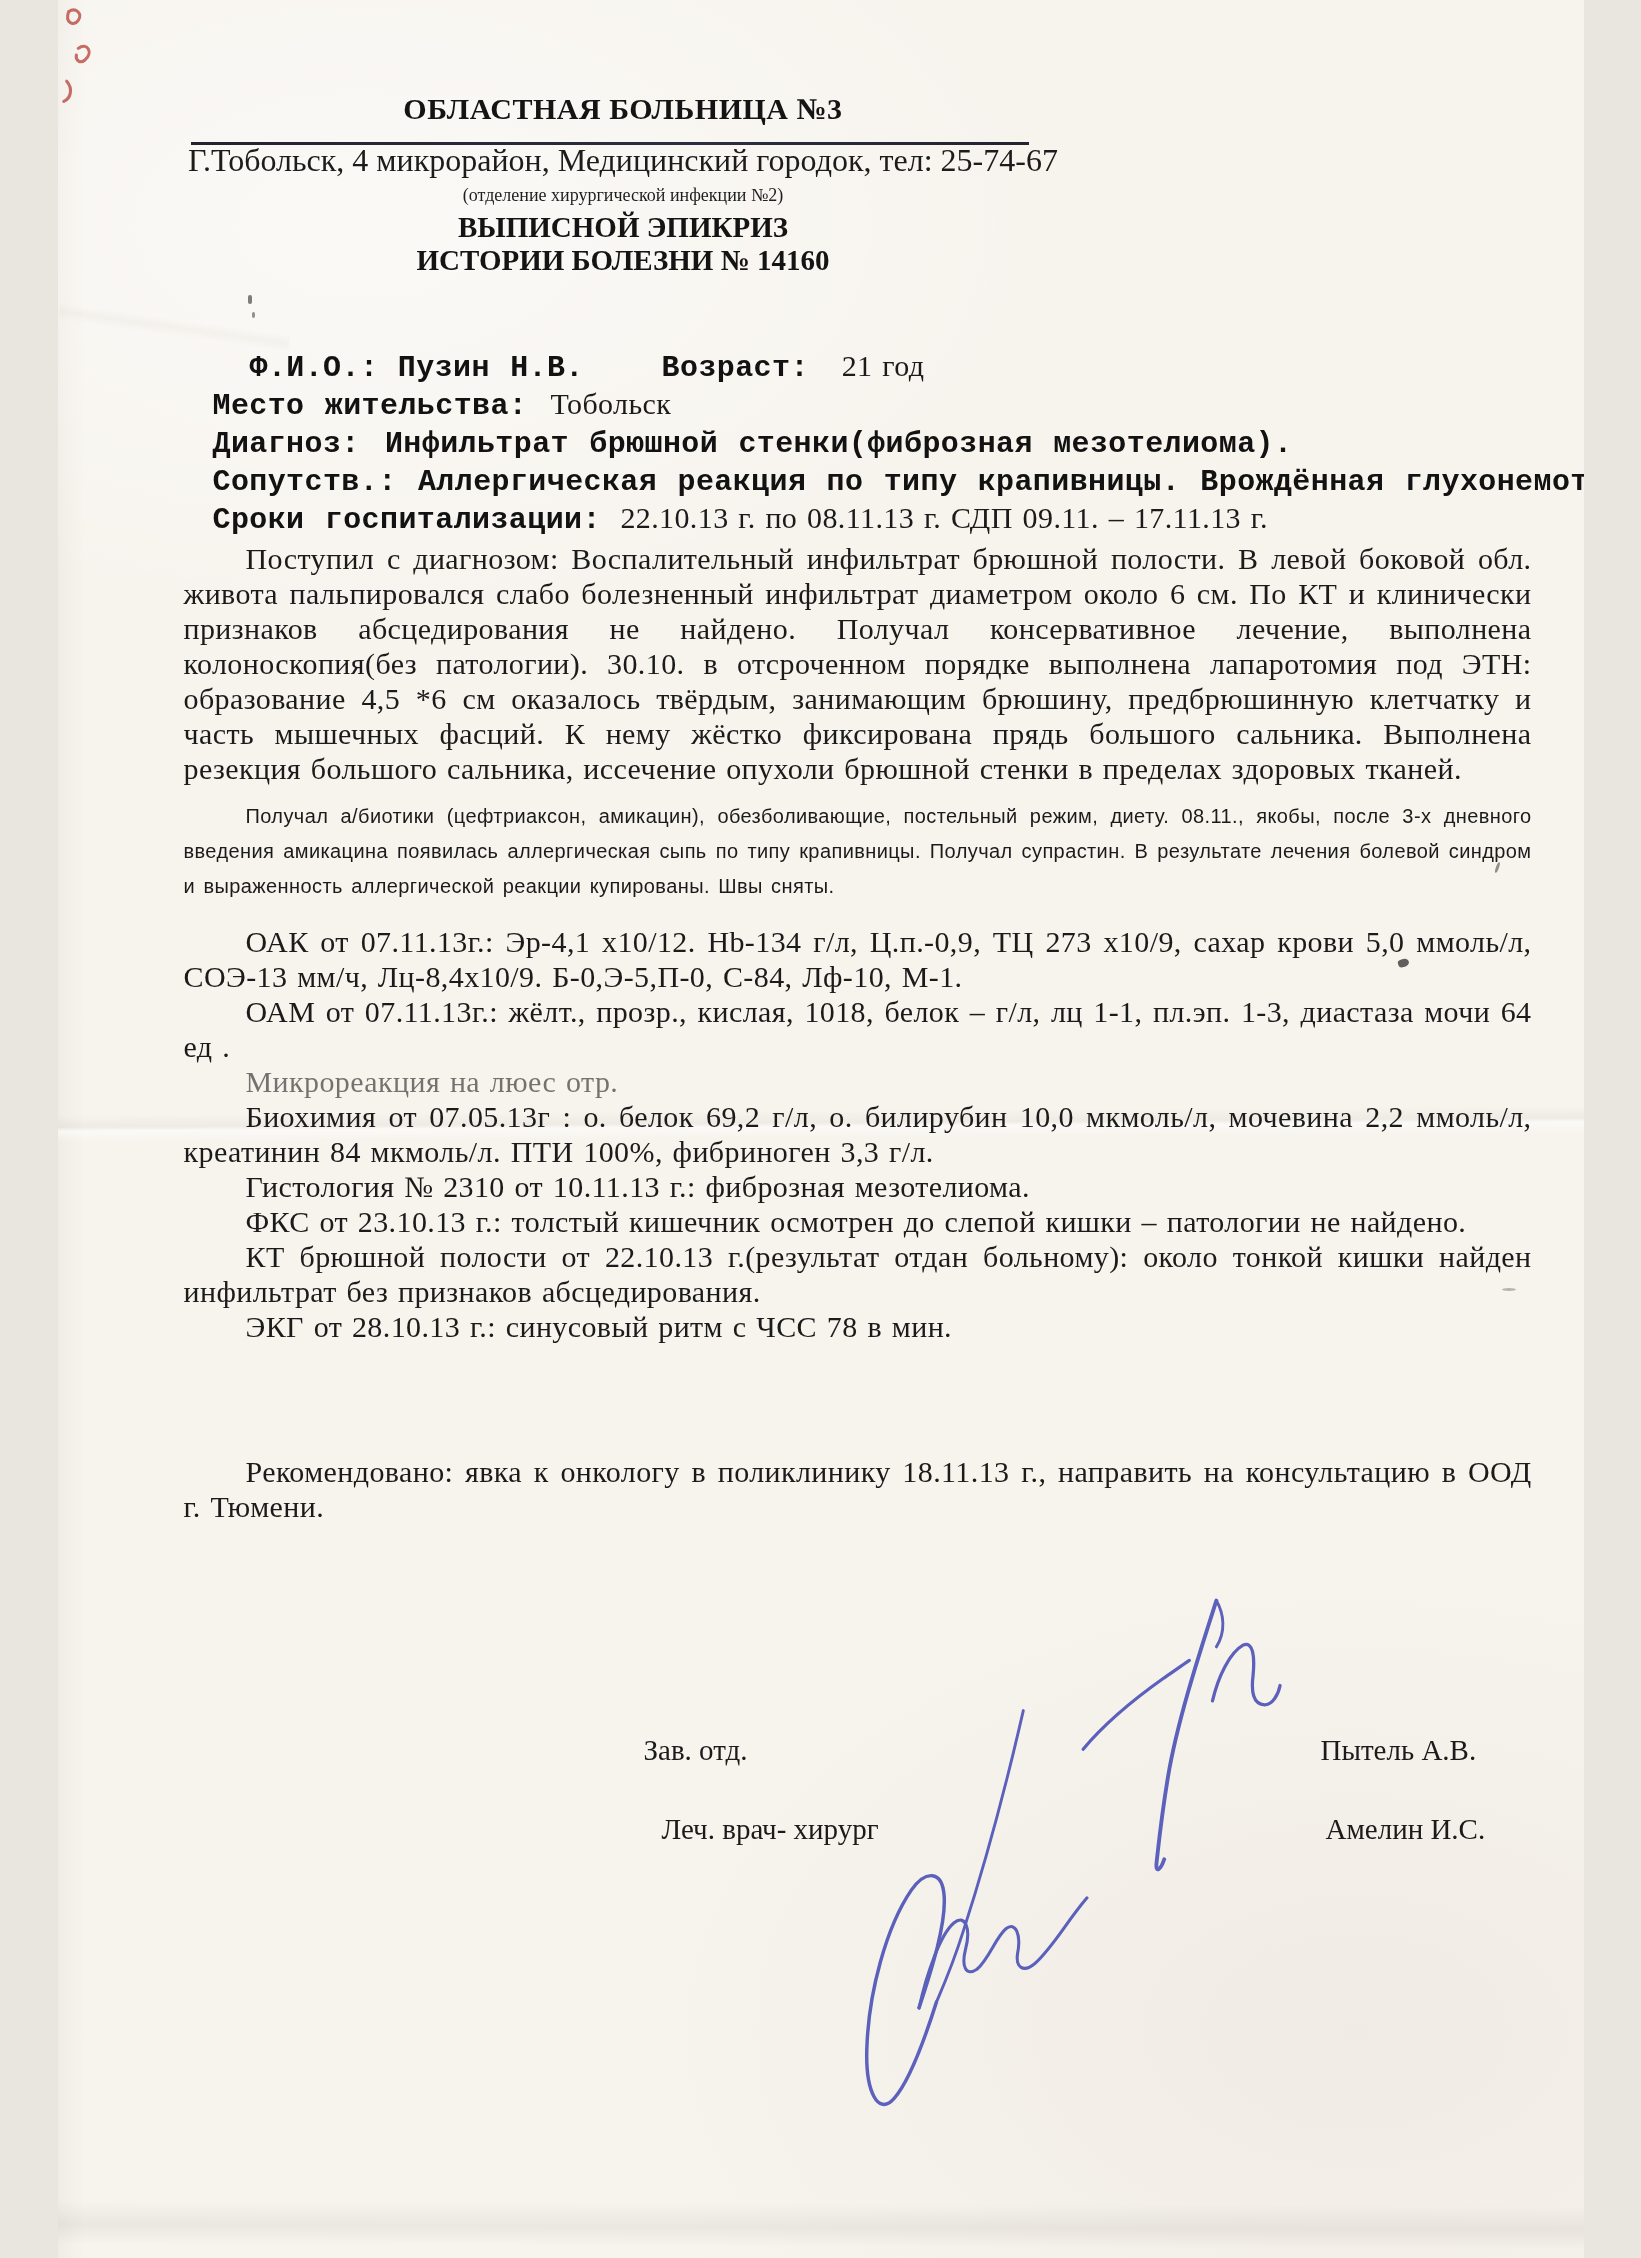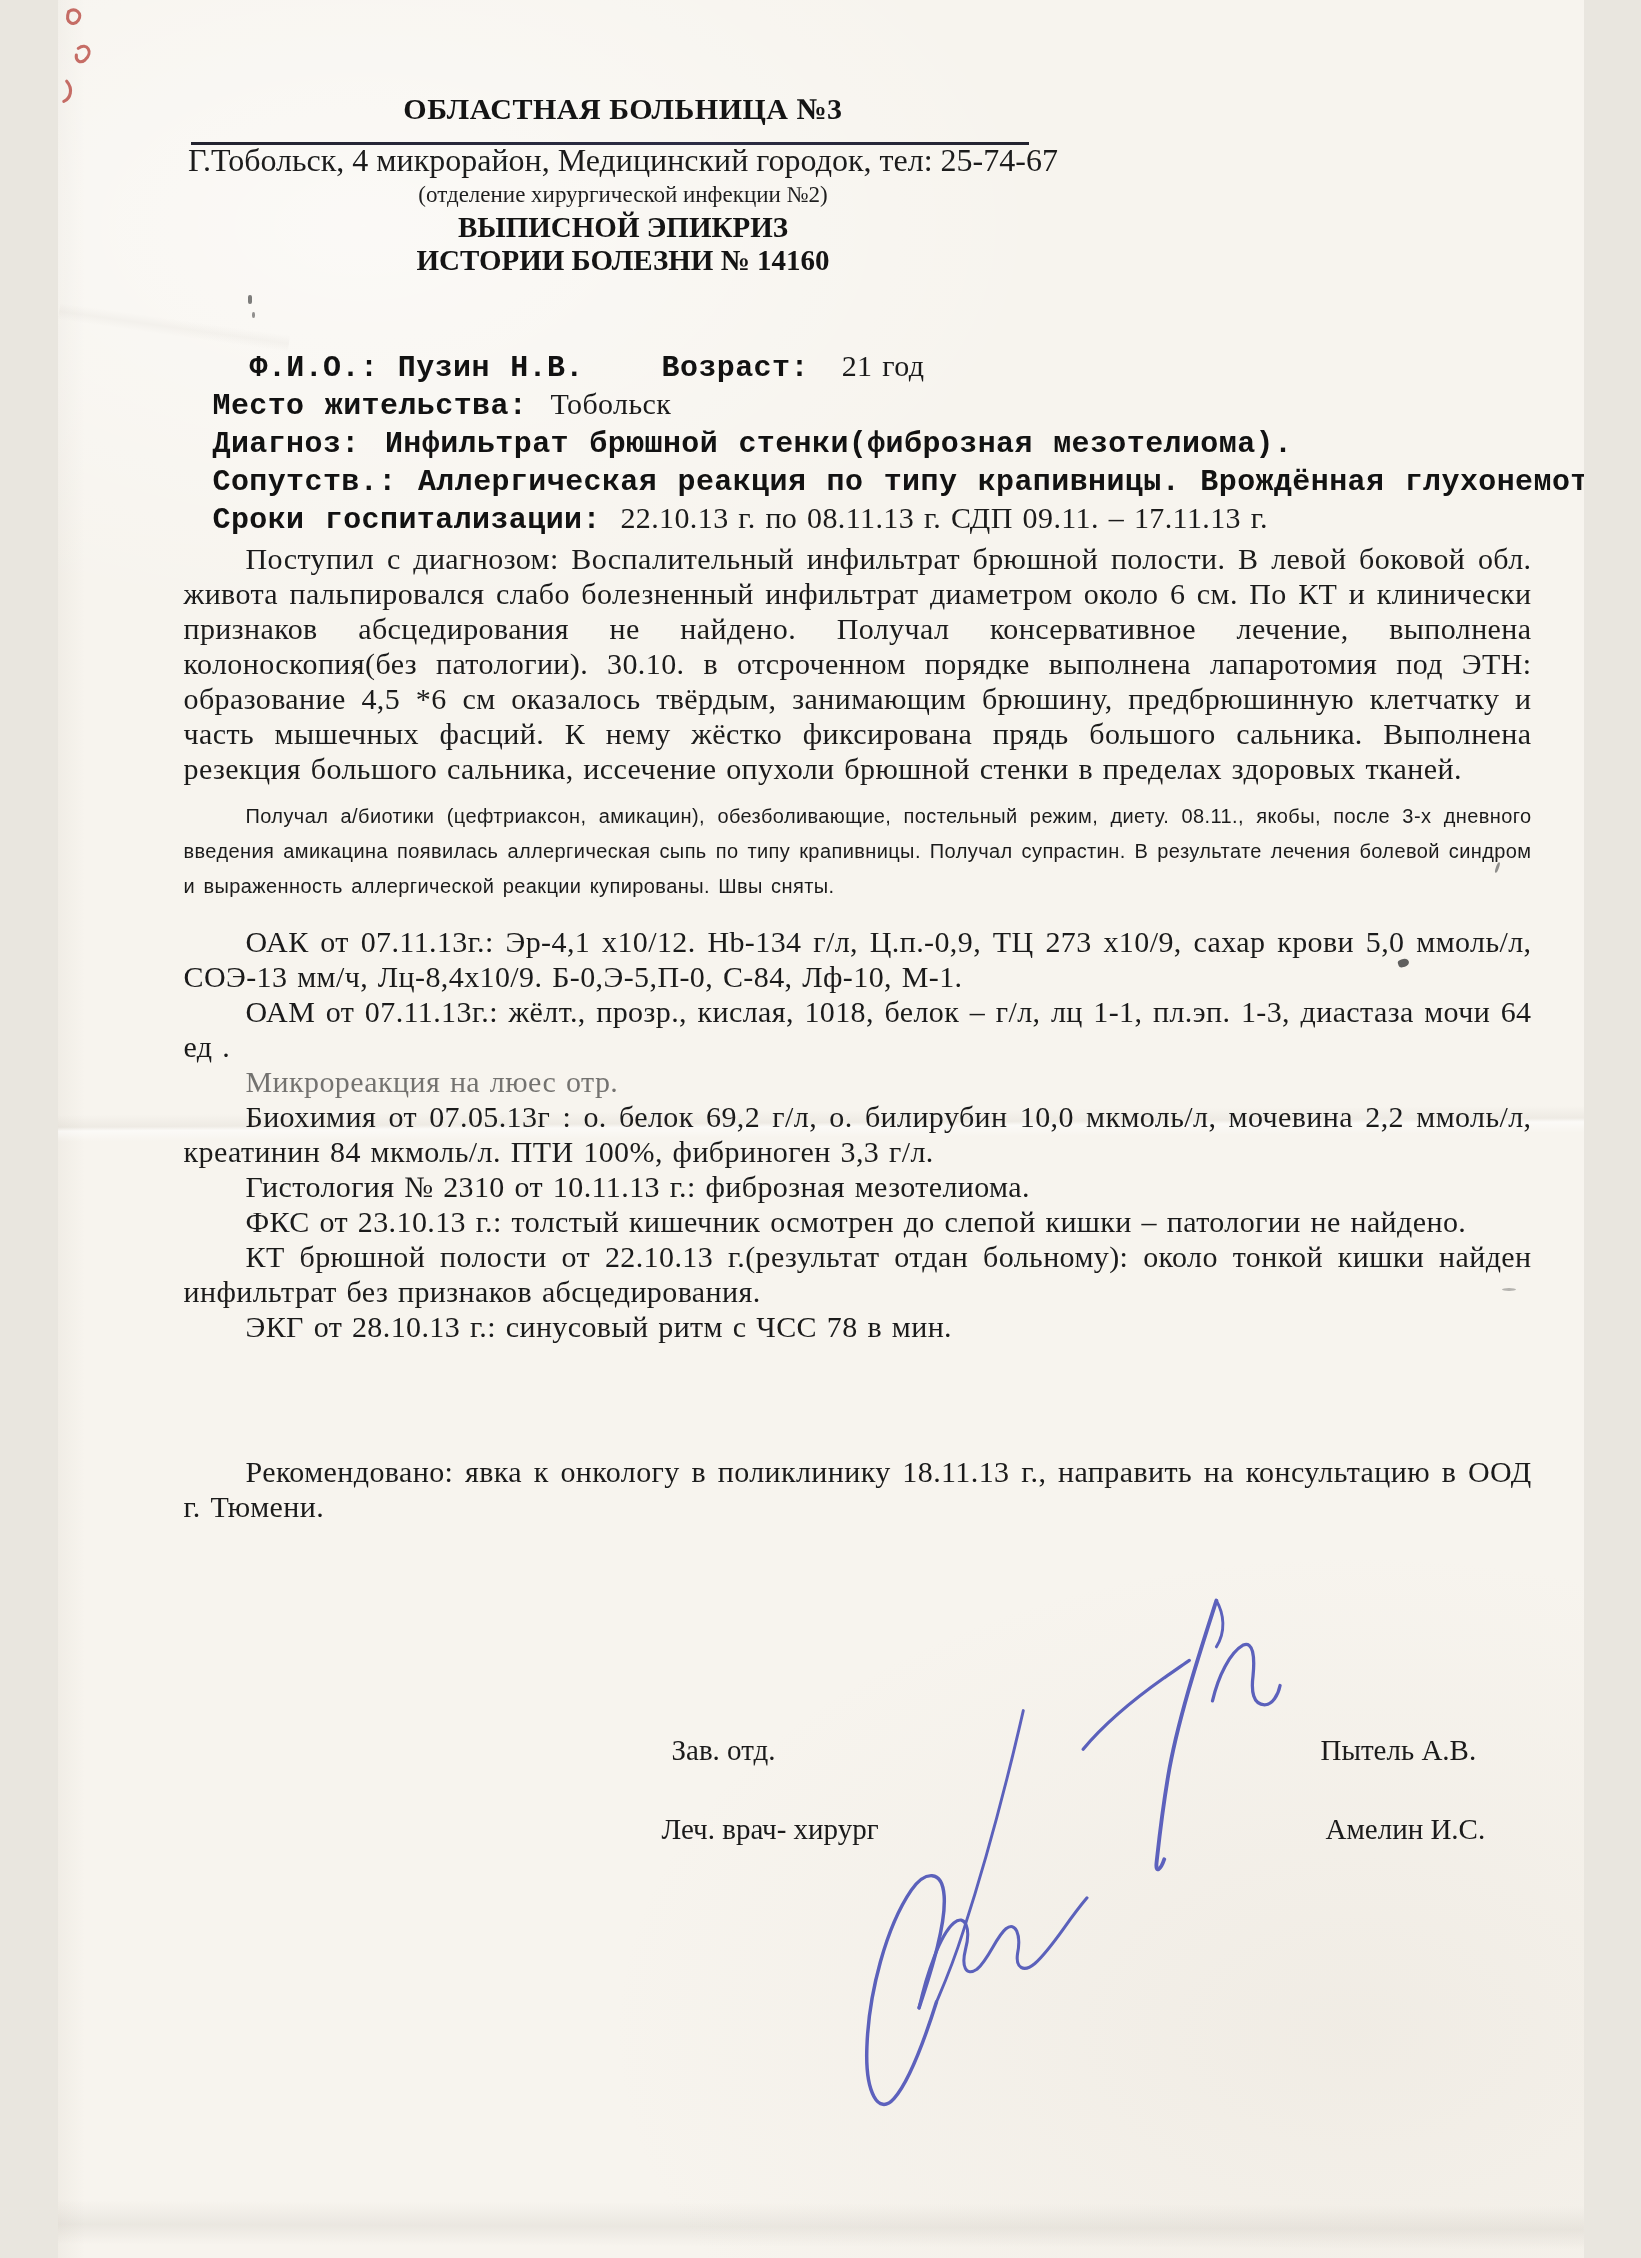--- a/index.html
+++ b/index.html
@@ -15,21 +15,21 @@
     overflow:hidden;
     color:#191919;
     font-family:"Liberation Serif", serif;
   }
   
   .hdr{position:absolute;left:97px;top:89px;width:937px;text-align:center;}
   .hospital{font-size:30px;font-weight:bold;letter-spacing:0.5px;line-height:39px;color:#141414;}
   .rule{position:absolute;left:133px;top:142px;width:838px;height:2.9px;
         background:linear-gradient(90deg,#23232f,#2c2c44 60%,#23232f);}
   .address{margin-top:16.4px;font-size:32px;line-height:33px;color:#1c1c1c;}
-  .department{margin-top:1.9px;font-size:23px;line-height:32px;color:#1e1e1e;}
+  .department{margin-top:1.9px;font-size:18px;line-height:32px;color:#1e1e1e;}
   .doctitle{font-size:29px;font-weight:bold;line-height:33px;color:#141414;}
   
   .col{position:absolute;left:126px;top:348px;width:1348px;font-size:30px;line-height:35px;
        letter-spacing:0.4px;word-spacing:1.9px;color:#1b1b1b;}
   .pline{white-space:nowrap;}
   .b{font-weight:bold;color:#121212;font-family:Liberation Mono, monospace;}
   .ind{text-indent:62px;}
   .jst{text-align:justify;}
   .sans{font-family:"Liberation Sans",sans-serif;font-size:20px;letter-spacing:0.4px;word-spacing:2.4px;}
   .gap-sm{margin-top:13.5px;}
@@ -100,21 +100,21 @@
     <div class="ind jst">ОАМ от 07.11.13г.:  жёлт., прозр., кислая, 1018, белок – г/л,  лц  1-1, пл.эп. 1-3, диастаза мочи  64 ед .</div>
     <div class="ind faded">Микрореакция на люес отр.</div>
     <div class="ind jst">Биохимия от 07.05.13г : о. белок  69,2 г/л, о. билирубин 10,0 мкмоль/л, мочевина  2,2 ммоль/л, креатинин 84  мкмоль/л. ПТИ 100%, фибриноген 3,3 г/л.</div>
     <div class="ind">Гистология  № 2310 от 10.11.13 г.: фиброзная мезотелиома.</div>
     <div class="ind">ФКС от 23.10.13 г.: толстый кишечник осмотрен до слепой кишки – патологии не найдено.</div>
     <div class="ind jst">КТ брюшной полости от 22.10.13 г.(результат отдан больному):  около тонкой кишки найден инфильтрат без признаков абсцедирования.</div>
     <div class="ind">ЭКГ от 28.10.13 г.: синусовый ритм с ЧСС 78  в мин.</div>
     <div class="ind jst gap-xl">Рекомендовано: явка к онкологу в поликлинику 18.11.13 г., направить на консультацию в ООД г. Тюмени.</div>
   </div>
 
-  <div class="sig-label" style="left:614px;top:1734px">Зав. отд.</div>
+  <div class="sig-label" style="left:586px;top:1734px">Зав. отд.</div>
   <div class="sig-label" style="left:1263px;top:1734px">Пытель А.В.</div>
   <div class="sig-label" style="left:604px;top:1813px">Леч. врач- хирург</div>
   <div class="sig-label" style="left:1268px;top:1813px">Амелин И.С.</div>
 
   <div class="speck" style="left:190px;top:295px;width:4.8px;height:8.7px;opacity:.65;border-radius:1.9px"></div>
   <div class="speck" style="left:194px;top:312px;width:3.9px;height:5.8px;opacity:.55"></div>
   <div class="speck" style="left:1340px;top:959px;width:10.6px;height:7.7px;opacity:.8;border-radius:40% 60% 55% 45%;transform:rotate(-18deg)"></div>
   <div class="speck" style="left:1438px;top:862px;width:2.9px;height:10.6px;opacity:.55;transform:rotate(20deg)"></div>
   <div class="speck" style="left:1444px;top:1288px;width:14.5px;height:2.9px;opacity:.35"></div>
 

